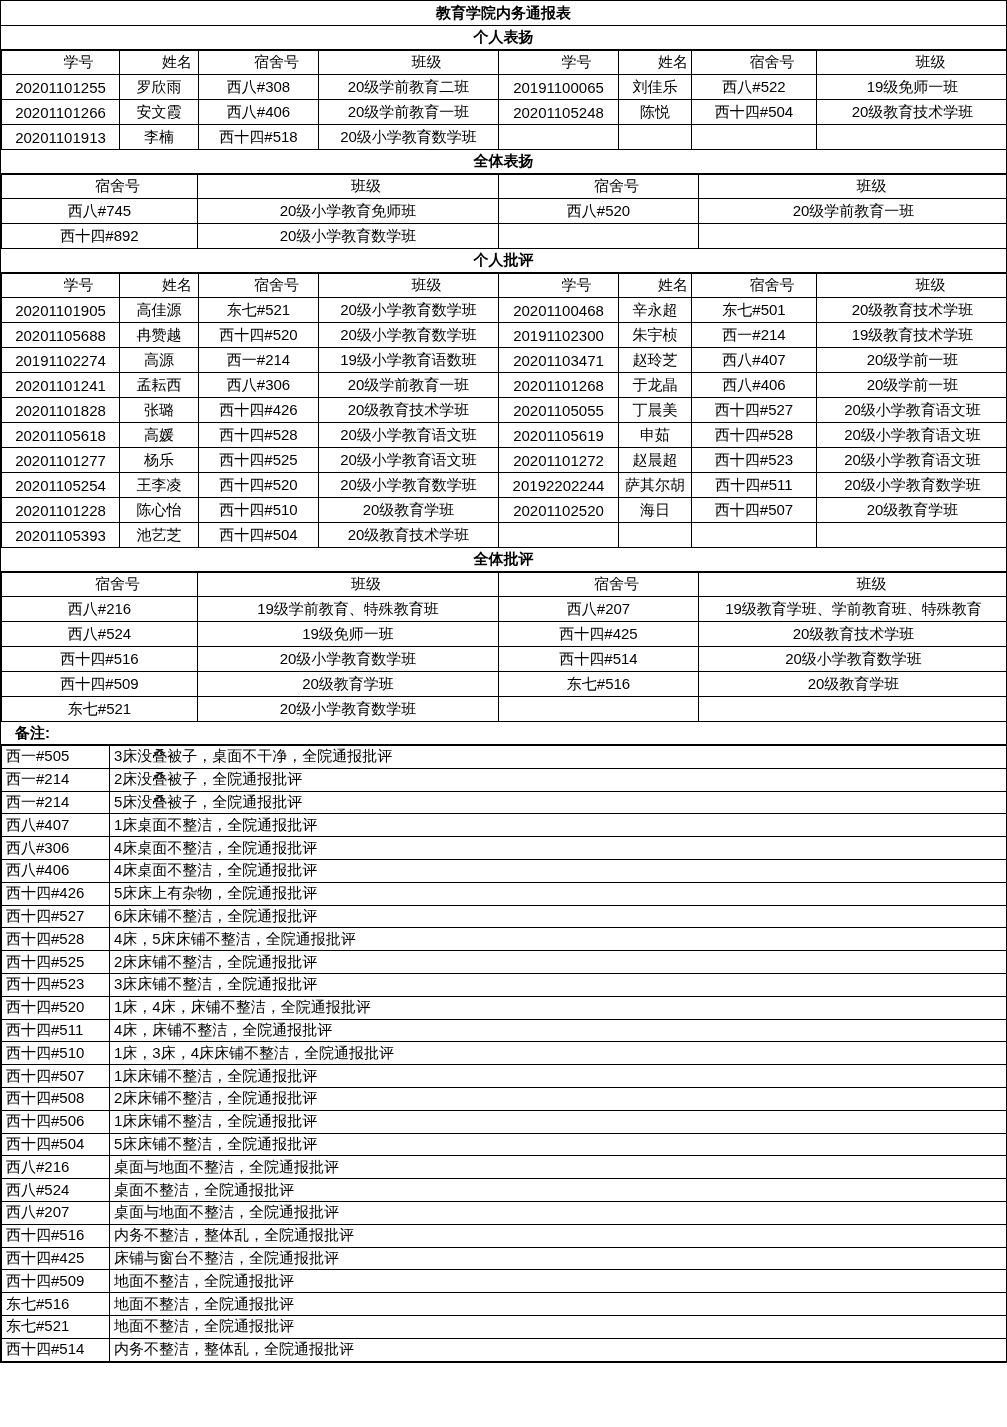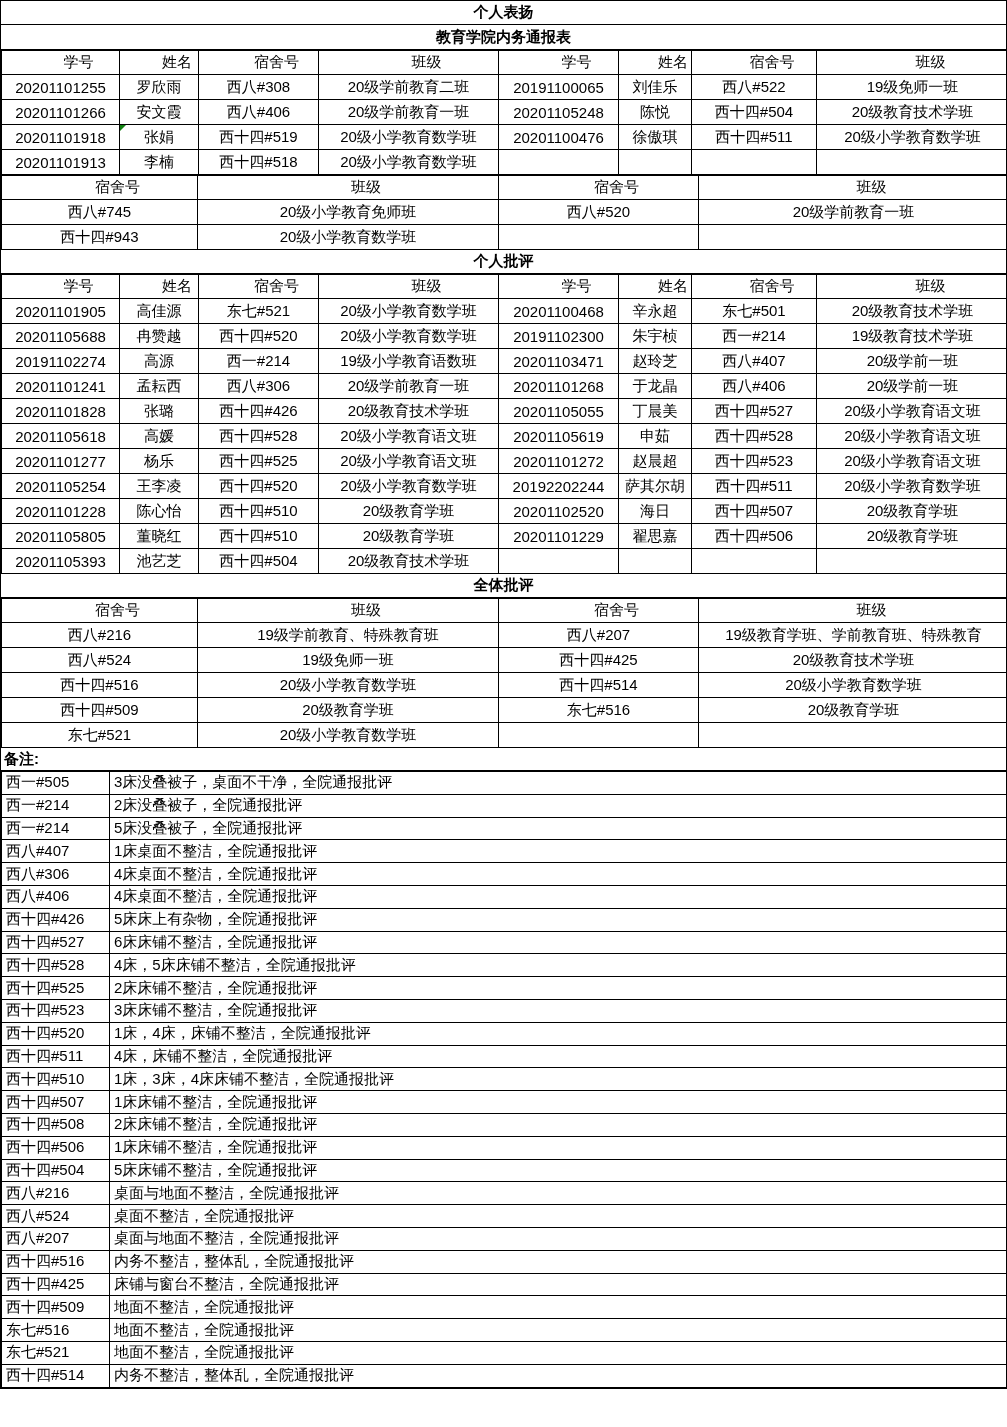--- a/index.html
+++ b/index.html
@@ -1,37 +1,37 @@
 <!DOCTYPE html>
 <html><head>
 <meta charset="utf-8">
 <style>
   html,body{margin:0;padding:0;background:#fff;}
   body{font-family:"Liberation Sans","DejaVu Sans",sans-serif;color:#000;}
   .sheet{width:1007px;border:1px solid #000;box-sizing:border-box;background:#fff;}
   .row-title{height:23px;display:flex;align-items:center;justify-content:center;
              font-size:15px;font-weight:bold;border-bottom:1px solid #000;white-space:nowrap;}
   .row-title.main{height:24px;}
-  .row-title.left{justify-content:flex-start;padding-left:3px;box-sizing:border-box;}
+  .row-title.left{justify-content:flex-start;padding-left:14px;box-sizing:border-box;}
   table{border-collapse:collapse;width:100%;table-layout:fixed;}
   td{border:1px solid #000;font-size:15px;text-align:center;vertical-align:middle;
      white-space:nowrap;overflow:visible;padding:0;height:24px;position:relative;}
   tr.hdr td{height:23px;padding-left:36px;}
   table.remarks td{text-align:left;padding:0 4px;height:22.8px;box-sizing:border-box;}
   .cell-flag{position:absolute;top:0;left:0;width:0;height:0;
              border-top:6px solid #128212;border-right:6px solid transparent;display:block;}
 </style>
 </head>
 <body>
 
 <div class="sheet">
 
+  <div class="row-title main">教育学院内务通报表</div>
+
   <div class="row-title">个人表扬</div>
-
-  <div class="row-title main">教育学院内务通报表</div>
   <table>
     <colgroup>
         <col style="width:118px">
         <col style="width:79px">
         <col style="width:120px">
         <col style="width:180px">
               <col style="width:120px">
         <col style="width:73px">
         <col style="width:125px">
         <col style="width:192px">
@@ -61,42 +61,33 @@
           <td>20201101266</td>
           <td>安文霞</td>
           <td>西八#406</td>
           <td>20级学前教育一班</td>
           <td>20201105248</td>
           <td>陈悦</td>
           <td>西十四#504</td>
           <td>20级教育技术学班</td>
         </tr>
         <tr>
-          <td>20201101918</td>
-          <td>张娟<span class="cell-flag" style="border-top-color: rgb(18, 130, 18);"></span></td>
-          <td>西十四#519</td>
-          <td>20级小学教育数学班</td>
-          <td>20201100476</td>
-          <td>徐傲琪</td>
-          <td>西十四#511</td>
-          <td>20级小学教育数学班</td>
-        </tr>
-        <tr>
           <td>20201101913</td>
           <td>李楠</td>
           <td>西十四#518</td>
           <td>20级小学教育数学班</td>
           <td></td>
           <td></td>
           <td></td>
           <td></td>
         </tr>
       </tbody>
   </table>
 
+  <div class="row-title">全体表扬</div>
   <table>
     <colgroup>
         <col style="width:196px">
         <col style="width:301px">
         <col style="width:200px">
         <col style="width:310px">
       </colgroup>
     <tbody>
         <tr class="hdr">
           <td>宿舍号</td>
@@ -104,21 +95,21 @@
           <td>宿舍号</td>
           <td>班级</td>
         </tr>
         <tr>
           <td>西八#745</td>
           <td>20级小学教育免师班</td>
           <td>西八#520</td>
           <td>20级学前教育一班</td>
         </tr>
         <tr>
-          <td>西十四#943</td>
+          <td>西十四#892</td>
           <td>20级小学教育数学班</td>
           <td></td>
           <td></td>
         </tr>
       </tbody>
   </table>
 
   <div class="row-title">个人批评</div>
   <table>
     <colgroup>
@@ -226,30 +217,20 @@
           <td>20201101228</td>
           <td>陈心怡</td>
           <td>西十四#510</td>
           <td>20级教育学班</td>
           <td>20201102520</td>
           <td>海日</td>
           <td>西十四#507</td>
           <td>20级教育学班</td>
         </tr>
         <tr>
-          <td>20201105805</td>
-          <td>董晓红</td>
-          <td>西十四#510</td>
-          <td>20级教育学班</td>
-          <td>20201101229</td>
-          <td>翟思嘉</td>
-          <td>西十四#506</td>
-          <td>20级教育学班</td>
-        </tr>
-        <tr>
           <td>20201105393</td>
           <td>池艺芝</td>
           <td>西十四#504</td>
           <td>20级教育技术学班</td>
           <td></td>
           <td></td>
           <td></td>
           <td></td>
         </tr>
       </tbody>

